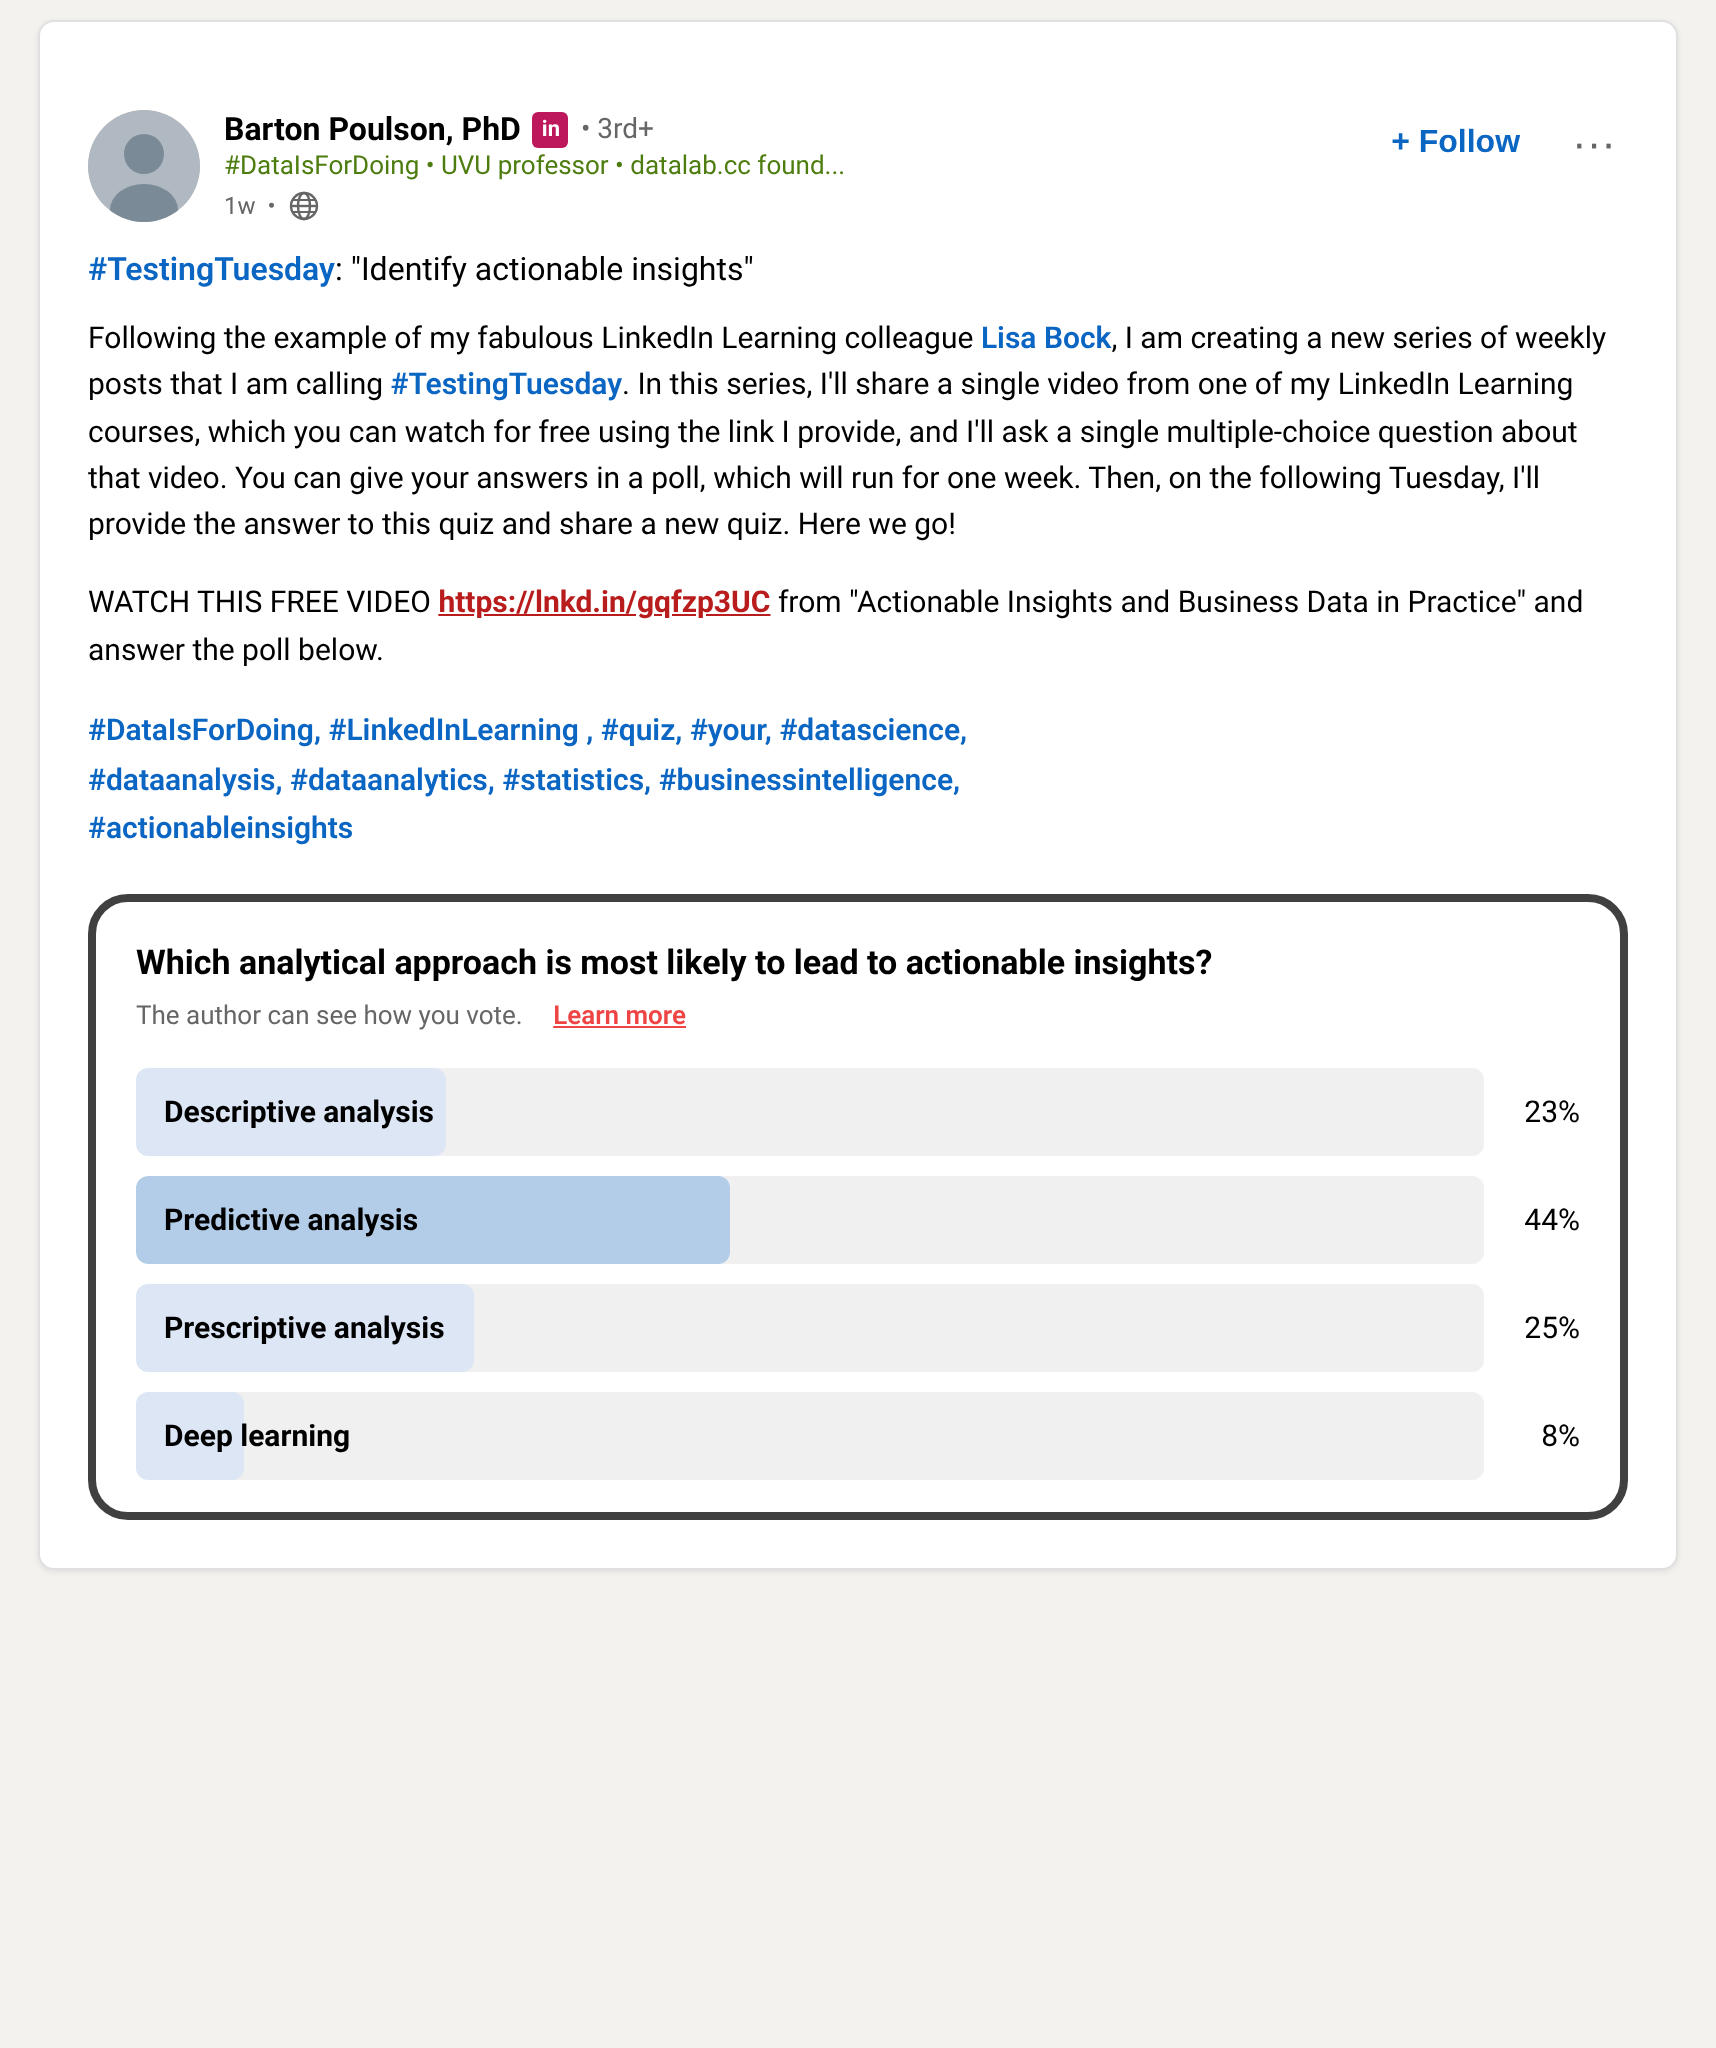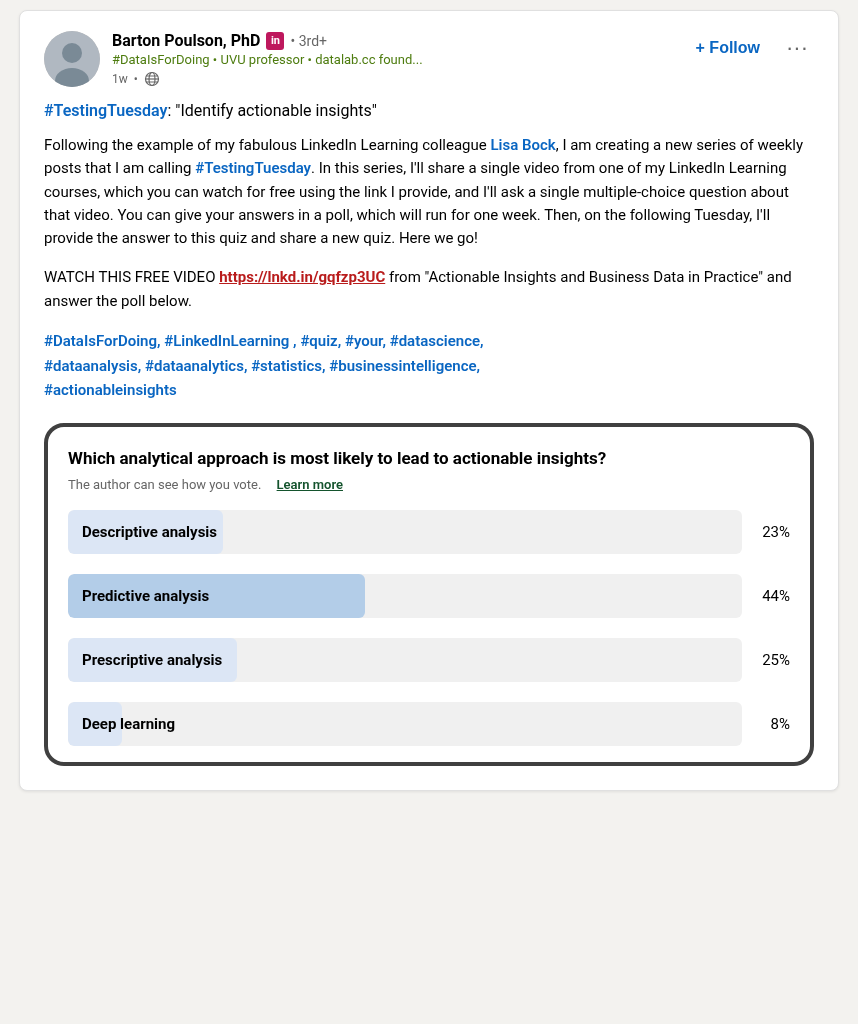--- a/index.html
+++ b/index.html
@@ -20,20 +20,21 @@
       padding: 20px 24px 24px 24px;
       box-shadow: 0 1px 3px rgba(0,0,0,0.08);
     }
 
     
     .header {
       display: flex;
       align-items: flex-start;
       justify-content: space-between;
       margin-bottom: 14px;
+      margin-top: 24px;
     }
     .header-left {
       display: flex;
       align-items: flex-start;
       gap: 12px;
     }
     .avatar {
       width: 56px;
       height: 56px;
       border-radius: 50%;
@@ -189,29 +190,29 @@
       color: #000000;
       line-height: 1.4;
       margin-bottom: 6px;
     }
     .poll-meta {
       font-size: 13px;
       color: #666666;
       margin-bottom: 18px;
     }
     .poll-meta .learn {
-      color: #14532d;
+      color: #ef4444;
       font-weight: 600;
       cursor: pointer;
       padding-left: 12px;
     }
     .poll-options {
       display: flex;
       flex-direction: column;
-      gap: 20px;
+      gap: 10px;
     }
     .poll-option {
       display: flex;
       align-items: center;
       justify-content: space-between;
       position: relative;
     }
     .poll-bar-bg {
       position: relative;
       flex: 1;

